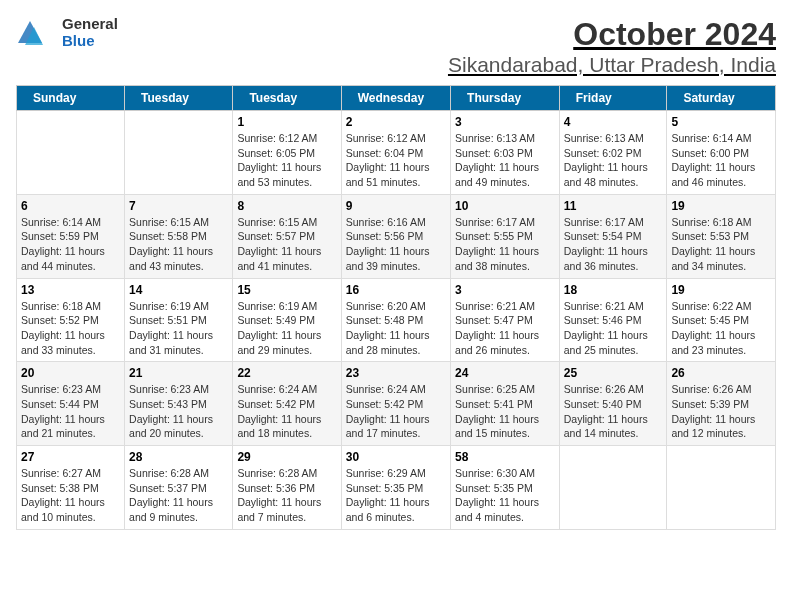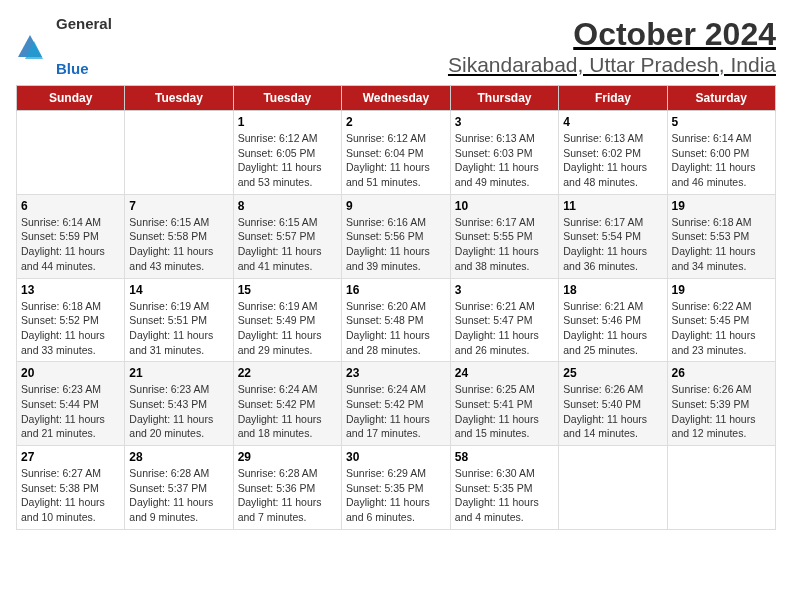--- a/index.html
+++ b/index.html
@@ -12,37 +12,36 @@
     }
     .header {
       display: flex;
       justify-content: space-between;
       align-items: flex-start;
       margin-bottom: 8px;
     }
     .logo {
       display: flex;
       align-items: center;
-      gap: 12px;
+      gap: 18px;
     }
     .logo-text {
       display: flex;
       flex-direction: column;
       line-height: 1.1;
     }
     .logo-general {
       font-size: 15px;
       font-weight: bold;
       color: #333;
     }
     .logo-blue {
       font-size: 15px;
       font-weight: bold;
       color: #1a6bbd;
-      margin-top: 28px;
     }
     .logo-icon {
       width: 28px;
       height: 28px;
     }
     .title-block {
       text-align: right;
       text-decoration: underline;
     }
     .month-title {
@@ -53,24 +52,24 @@
     .location-title {
       font-size: 21px;
       color: #555;
     }
     .calendar {
       width: 100%;
       border-collapse: collapse;
       font-size: 11px;
     }
     .calendar thead tr th {
-      background-color: #b91c1c;
+      background-color: #0369a1;
       color: #fff;
-      padding: 5px 0;
-      text-align: center;
+      padding: 5px 16px;
+      text-align: left;
       font-size: 12px;
       font-weight: bold;
       border: 1px solid #ccc;
     }
     .calendar tbody tr td {
       vertical-align: top;
       padding: 4px 4px;
       border: 1px solid #ddd;
       width: 110px;
       min-height: 75px;

